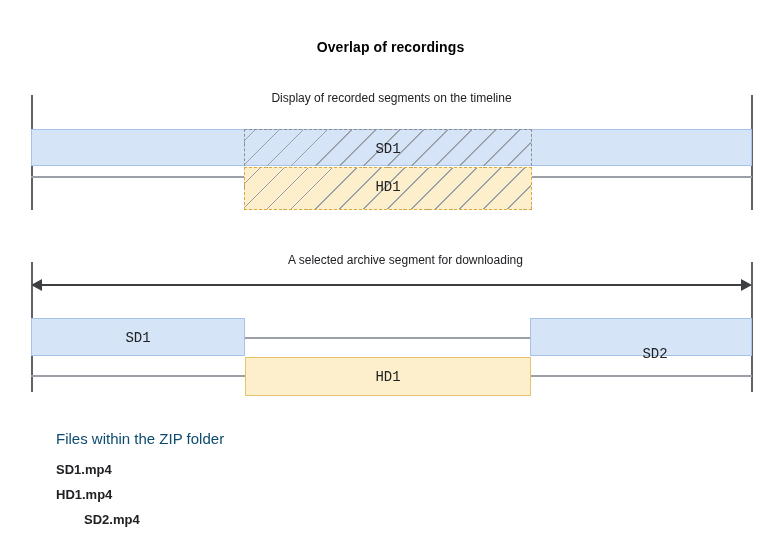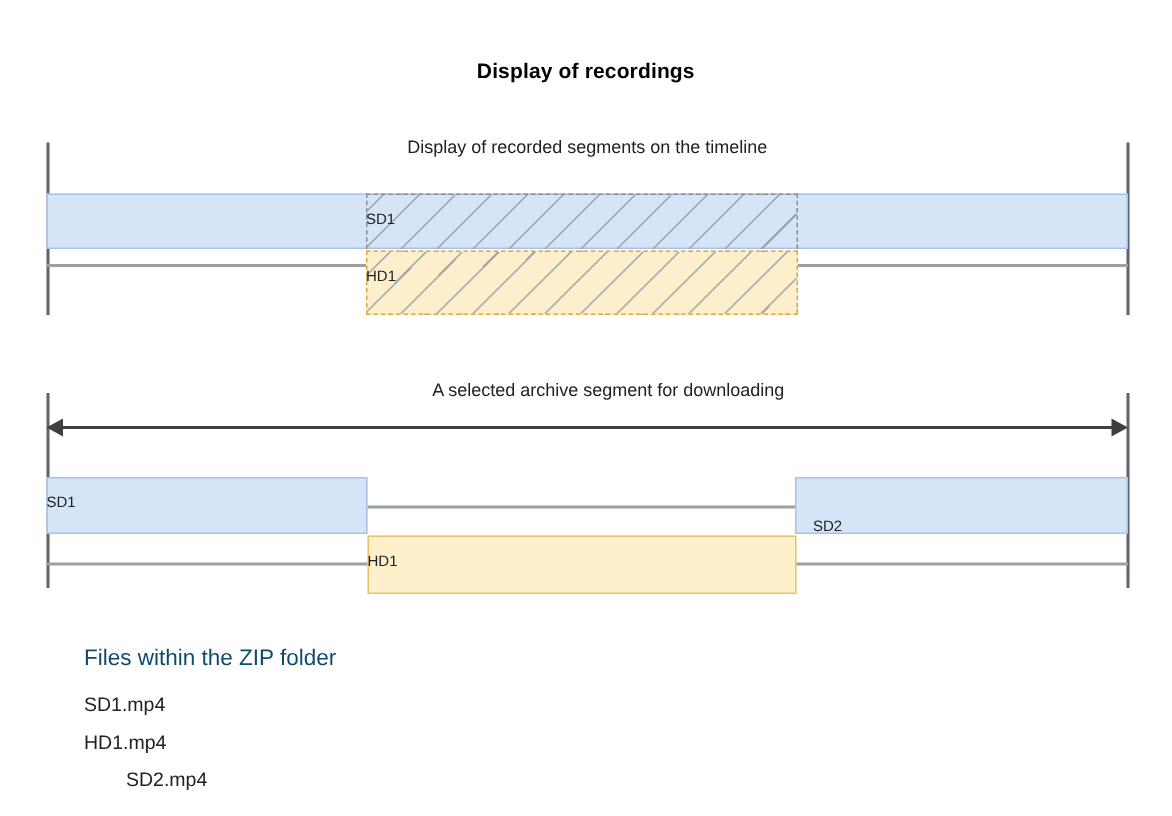--- a/index.html
+++ b/index.html
@@ -58,25 +58,26 @@
   .bar-blue {
     background: #d6e4f7;
     border: 1px solid #a7c2e8;
   }
   .bar-yellow {
     background: #fdefcb;
     border: 1px solid #e8c468;
   }
   .bar-label {
     position: absolute;
-    font-size: 10px;
+    font-size: 14px;
     color: #202124;
-    text-align: left;
+    text-align: center;
     white-space: nowrap;
     line-height: 1;
+    font-family: Liberation Mono, monospace;
   }
 
   
   .hatch {
     position: absolute;
     box-sizing: border-box;
     background-image: repeating-linear-gradient(
       -45deg,
       rgba(0,0,0,0) 0px,
       rgba(0,0,0,0) 16px,
@@ -118,28 +119,29 @@
     font-size: 15px;
     color: #0c4a6e;
     white-space: nowrap;
   }
   .file-item {
     position: absolute;
     left: 56px;
     font-size: 13px;
     color: #202124;
     white-space: nowrap;
+    font-weight: bold;
   }
 </style>
 </head>
 <body>
 
 <div id="page">
 
-  <div class="main-title">Display of recordings</div>
+  <div class="main-title">Overlap of recordings</div>
 
   <div>
 
     <div class="caption caption-1">Display of recorded segments on the timeline</div>
 
     <div class="vtick" style="left:31px; top:95px; height:115px;"></div>
     <div class="vtick" style="left:751px; top:95px; height:115px;"></div>
 
     <div class="baseline" style="left:31px; top:176px; width:721px;"></div>
 

